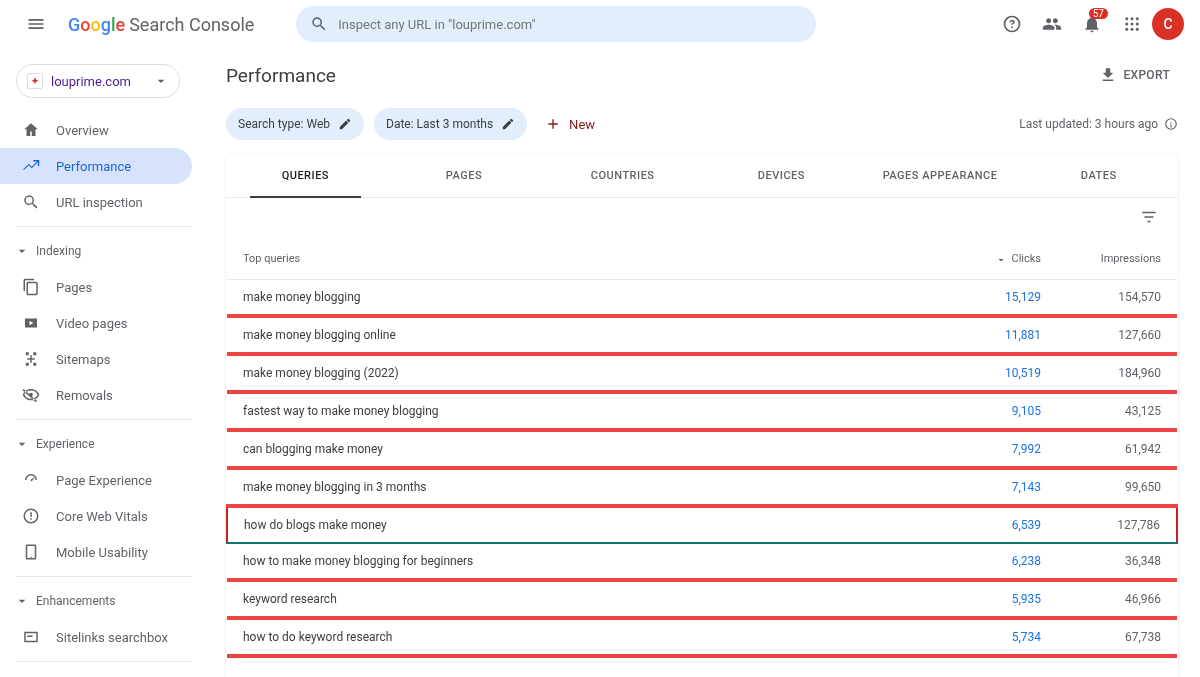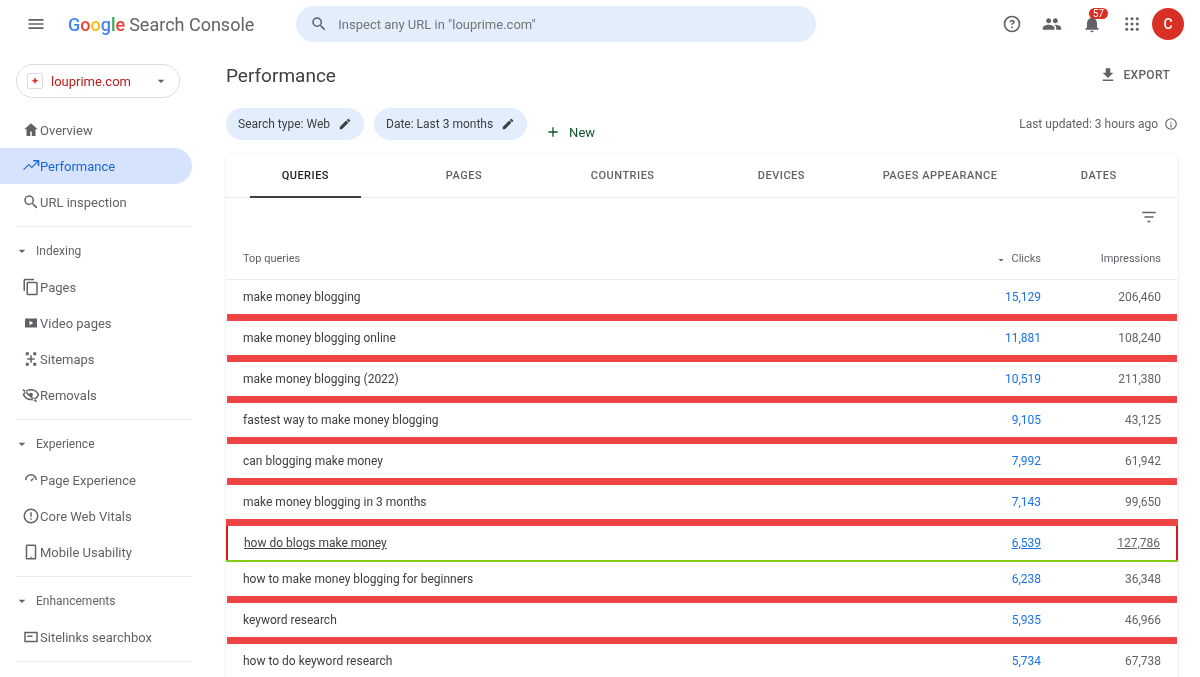--- a/index.html
+++ b/index.html
@@ -19,54 +19,54 @@
 .header-icons { margin-left: auto; display: flex; align-items: center; }
 .hicon { width: 40px; height: 40px; border-radius: 50%; display: flex; align-items: center; justify-content: center; color: #5f6368; cursor: pointer; position: relative; }
 .badge { position: absolute; top: 4px; right: 4px; background: #d93025; color: #fff; font-size: 10px; border-radius: 8px; padding: 0 4px; min-width: 16px; text-align: center; }
 .avatar { width: 32px; height: 32px; border-radius: 50%; background: #d93025; color: #fff; display: flex; align-items: center; justify-content: center; font-size: 14px; font-weight: 500; cursor: pointer; }
 
 
 .body { display: flex; flex: 1; overflow: hidden; }
 .sidebar { width: 204px; padding: 8px 12px 0 0; overflow-y: auto; }
 .prop-pill { margin: 8px 12px 14px 16px; height: 34px; border: 1px solid #dadce0; border-radius: 20px; display: flex; align-items: center; padding: 0 10px; gap: 8px; cursor: pointer; }
 .prop-pill .favicon { width: 16px; height: 16px; background: #fff; border: 1px solid #dadce0; border-radius: 2px; display: flex; align-items: center; justify-content: center; font-size: 9px; color: #d93025; font-weight: bold; }
-.prop-pill .dom { font-size: 13px; color: #b91c1c; flex: 1; }
-.nav-item { height: 36px; display: flex; align-items: center; padding: 0 12px 0 22px; color: #5f6368; font-size: 13px; cursor: pointer; border-radius: 0 18px 18px 0; }
+.prop-pill .dom { font-size: 13px; color: #4c1d95; flex: 1; }
+.nav-item { height: 36px; display: flex; align-items: center; padding: 0 12px 0 22px; gap: 16px; color: #5f6368; font-size: 13px; cursor: pointer; border-radius: 0 18px 18px 0; }
 .nav-item.active { background: #d7e3fc; color: #1967d2; }
 .nav-item svg { width: 18px; height: 18px; flex-shrink: 0; }
 .nav-section { height: 36px; display: flex; align-items: center; padding: 0 12px 0 14px; gap: 6px; color: #5f6368; font-size: 12px; cursor: pointer; }
 .nav-divider { height: 1px; background: #e8eaed; margin: 6px 0 6px 16px; }
 
 
 .main { flex: 1; padding: 12px 22px 0 22px; overflow-y: auto; background: #fff; }
 .page-head { display: flex; align-items: center; margin-bottom: 18px; }
 .page-title { font-size: 19px; color: #3c4043; }
 .export-btn { margin-left: auto; display: flex; align-items: center; gap: 6px; color: #5f6368; font-size: 12px; font-weight: 500; letter-spacing: .3px; cursor: pointer; padding: 6px 8px; }
 .filters-row { display: flex; align-items: center; gap: 10px; margin-bottom: 14px; }
 .chip { height: 32px; background: #e3eefc; border-radius: 16px; display: flex; align-items: center; padding: 0 12px; gap: 8px; font-size: 12px; color: #3c4043; cursor: pointer; }
-.chip-plain { height: 32px; display: flex; align-items: flex-end; gap: 8px; padding: 0 8px; font-size: 13px; color: #14532d; cursor: pointer; }
+.chip-plain { height: 32px; display: flex; align-items: center; gap: 8px; padding: 0 8px; font-size: 13px; color: #7f1d1d; cursor: pointer; }
 .last-updated { margin-left: auto; display: flex; align-items: flex-start; gap: 6px; font-size: 12px; color: #5f6368; }
 
 
 .card { background: #fff; border-radius: 4px; box-shadow: 0 1px 2px rgba(0,0,0,.12), 0 0 0 1px rgba(0,0,0,.02); }
 .tabs { display: flex; height: 44px; border-bottom: 1px solid #e8eaed; }
 .tab { flex: 1; display: flex; align-items: center; justify-content: center; font-size: 11px; font-weight: 500; letter-spacing: .5px; color: #5f6368; cursor: pointer; position: relative; }
 .tab.active { color: #202124; }
 .tab.active::after { content: ''; position: absolute; bottom: -1px; left: 15%; right: 15%; height: 2px; background: #3c4043; }
 .filter-bar { height: 40px; display: flex; align-items: center; justify-content: flex-end; padding: 0 14px; }
 .filter-icon { color: #5f6368; cursor: pointer; padding: 6px; }
 
 table { width: 100%; border-collapse: collapse; }
 thead th { text-align: left; font-size: 11px; font-weight: 400; color: #5f6368; padding: 14px 16px; border-bottom: 1px solid #e8eaed; }
 thead th.num { text-align: right; }
-tbody td { padding: 10px 16px; font-size: 12px; border-bottom: 7px solid #ef4444; }
+tbody td { padding: 10px 16px; font-size: 12px; border-bottom: 4px solid #ef4444; }
 tbody td:first-child { color: #3c4043; }
 tbody td.clicks { text-align: right; color: #1a73e8; cursor: pointer; }
 tbody td.impr { text-align: right; color: #5f6368; }
-tbody tr.highlight td { border-top: 2px solid #c5221f; border-bottom: 2px solid #84cc16; text-decoration: underline; }
+tbody tr.highlight td { border-top: 2px solid #c5221f; border-bottom: 2px solid #0f766e; }
 tbody tr.highlight td:first-child { border-left: 2px solid #c5221f; }
 tbody tr.highlight td:last-child { border-right: 2px solid #c5221f; }
 
 .pager { display: flex; align-items: center; justify-content: flex-end; gap: 18px; padding: 10px 16px; font-size: 12px; color: #5f6368; }
 .pager .sel { display: flex; align-items: center; cursor: pointer; }
 .pagebtn { padding: 6px; color: #5f6368; cursor: pointer; }
 .pagebtn.disabled { color: #dadce0; cursor: default; }
 
 svg { fill: currentColor; }
 </style>
@@ -308,31 +308,31 @@
                     <path d="M12 17l-5-5h10z"></path>
                   </svg><span>Clicks</span>
               </th>
               <th class="num" style="width:120px">Impressions</th>
             </tr>
           </thead>
           <tbody id="tbody">
               <tr>
                 <td>make money blogging</td>
                 <td class="clicks">15,129</td>
-                <td class="impr">206,460</td>
+                <td class="impr">154,570</td>
               </tr>
               <tr>
                 <td>make money blogging online</td>
                 <td class="clicks">11,881</td>
-                <td class="impr">108,240</td>
+                <td class="impr">127,660</td>
               </tr>
               <tr>
                 <td>make money blogging (2022)</td>
                 <td class="clicks">10,519</td>
-                <td class="impr">211,380</td>
+                <td class="impr">184,960</td>
               </tr>
               <tr>
                 <td>fastest way to make money blogging</td>
                 <td class="clicks">9,105</td>
                 <td class="impr">43,125</td>
               </tr>
               <tr>
                 <td>can blogging make money</td>
                 <td class="clicks">7,992</td>
                 <td class="impr">61,942</td>

